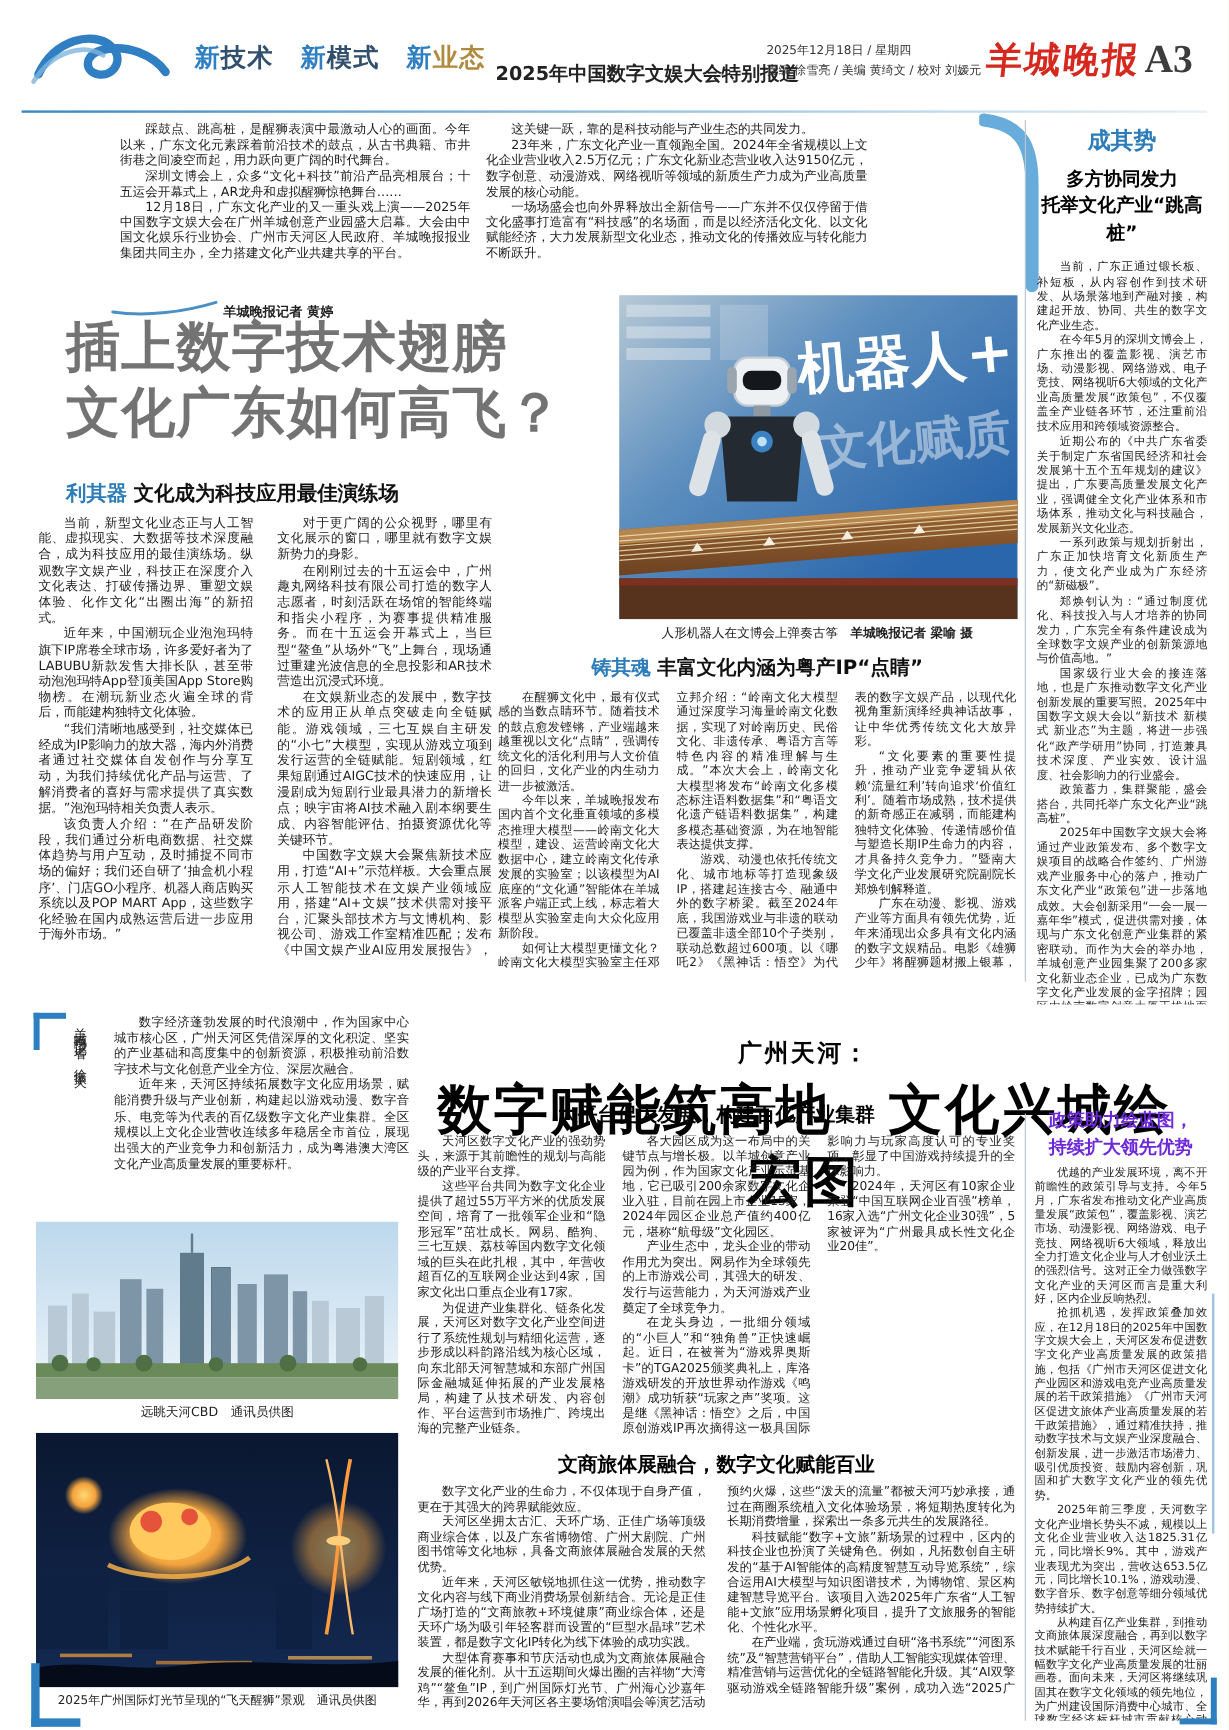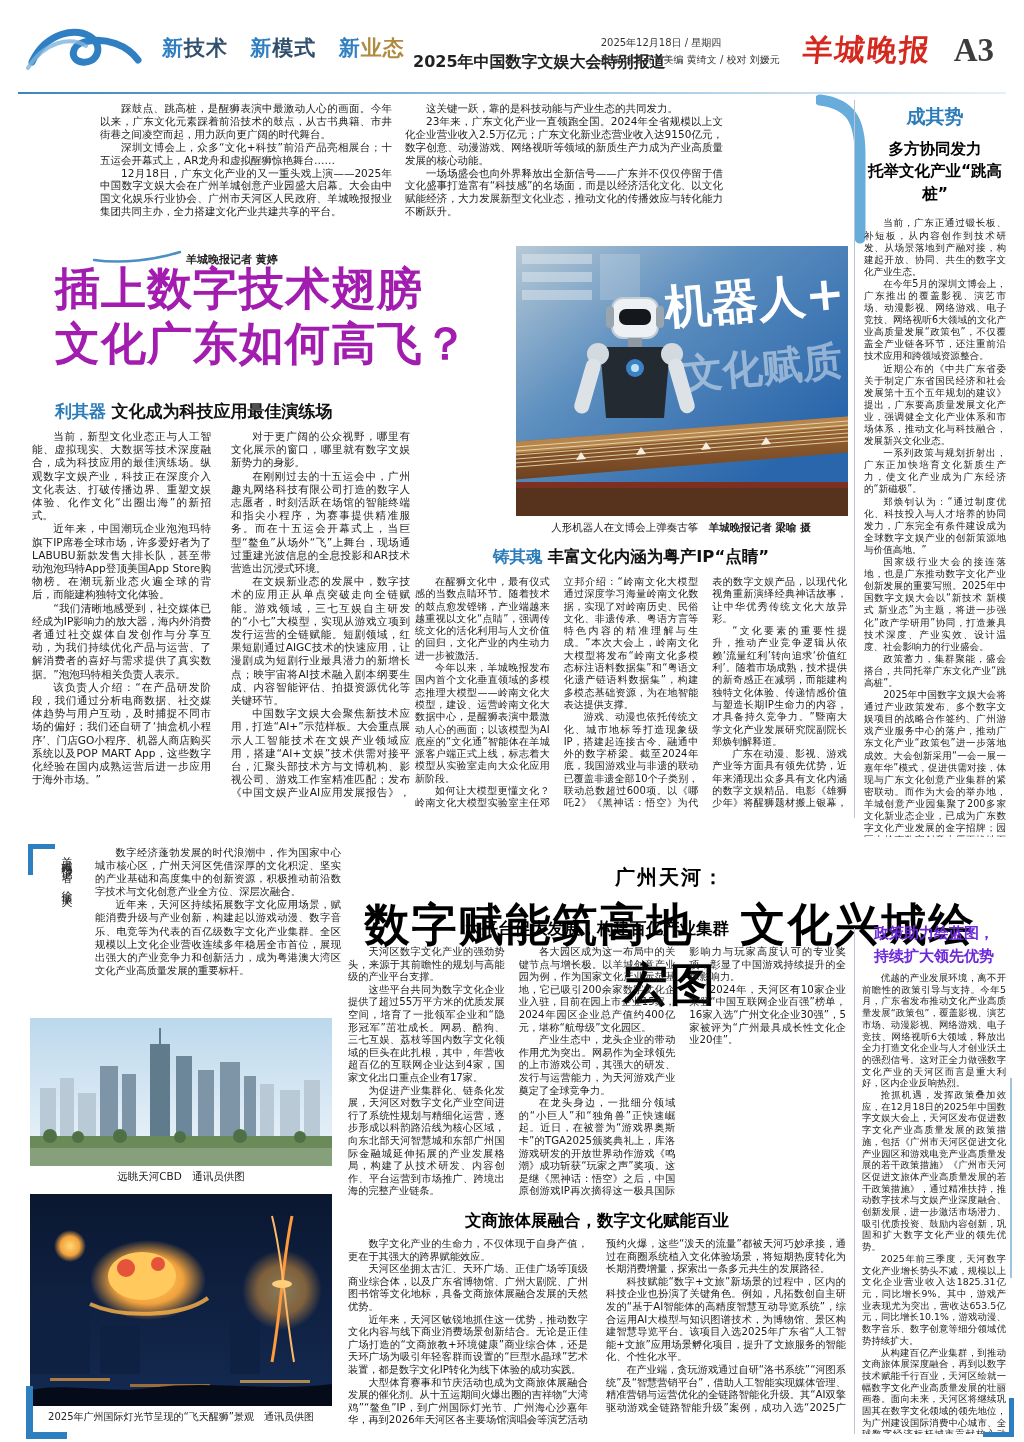--- a/index.html
+++ b/index.html
@@ -5,21 +5,21 @@
   html,body{margin:0;padding:0;background:#e8e8e4;}
   #page{position:relative;width:1024px;height:1442px;margin:0 auto;background:#ffffff;overflow:hidden;
         font-family:"DejaVu Sans","Liberation Sans",sans-serif;color:#1c1c1c;}
   
   .hdr-topics{position:absolute;left:162px;top:34px;font-size:21px;font-weight:900;letter-spacing:1px;white-space:nowrap;}
   .topic{margin-right:14px;}
   .t-accent{color:#2f7fc2;}
   .t-rest{color:#31506e;}
   .t-gold{color:#b08a3e;}
   .hdr-sub{position:absolute;left:413px;top:52px;font-size:16px;font-weight:700;color:#222;white-space:nowrap;}
-  .hdr-right{position:absolute;right:30px;top:30px;display:flex;align-items:center;gap:23px;justify-content:space-between;}
+  .hdr-right{position:absolute;right:30px;top:30px;display:flex;align-items:center;gap:4px;justify-content:space-between;}
   .hdr-dates{font-size:10px;line-height:1.7;color:#333;text-align:left;white-space:nowrap;}
   .masthead{color:#d5281e;font-size:30px;font-weight:900;font-family:"Liberation Serif","DejaVu Serif",serif;
             transform:skewX(-6deg);letter-spacing:2px;white-space:nowrap;}
   .pageno{font-size:33px;font-family:"Liberation Serif","DejaVu Serif",serif;color:#3c3c3c;font-weight:700;}
   .hdr-rule{position:absolute;left:18px;right:18px;top:92px;height:2px;
             background:linear-gradient(to right,#3c86c0,#9cc4e0 55%,#e6f0f8);}
   .logo-swoosh{position:absolute;left:26px;top:22px;}
   
   .news-body{text-align:justify;overflow:hidden;column-fill:auto;}
   .news-body p{margin:0;text-indent:2em;}
@@ -28,21 +28,21 @@
   .sec-tag{color:#2b7cb9;font-weight:900;font-family:"Liberation Serif","DejaVu Serif",serif;}
   .sec-sub{color:#111;font-weight:900;}
   .vrule{position:absolute;width:1px;background:#b9c6d2;}
   
   .a1-col1{position:absolute;left:100px;top:102px;width:292px;height:146px;font-size:10.5px;line-height:12.9px;}
   .a1-col2{position:absolute;left:405px;top:102px;width:318px;height:150px;font-size:10.5px;line-height:12.9px;}
   .a1-byline{position:absolute;left:186px;top:252px;}
   .byline-curve{position:absolute;left:92px;top:246px;}
   .deco-bracket{position:absolute;left:816px;top:94px;}
   .a1-headline{position:absolute;left:55px;top:262px;width:450px;font-size:45px;line-height:1.22;font-weight:900;
-               font-family:"Liberation Serif","DejaVu Serif",serif;color:#a21caf;letter-spacing:1px;}
+               font-family:"Liberation Serif","DejaVu Serif",serif;color:#737373;letter-spacing:1px;}
   .liqiqi-title{position:absolute;left:55px;top:400px;font-size:17px;white-space:nowrap;}
   .liqiqi-cols{position:absolute;left:32px;top:430px;width:378px;height:374px;column-count:2;column-gap:20px;
                font-size:10.6px;line-height:13.2px;}
   .robot-photo{position:absolute;left:516px;top:246px;width:332px;height:270px;box-shadow:0 0 0 1px #c8d4de inset;}
   .robot-caption{position:absolute;left:506px;top:521px;width:350px;font-size:10.5px;}
   .robot-caption b{font-weight:700;}
   .zhu-title{position:absolute;left:415px;top:546px;width:432px;text-align:center;font-size:16.5px;white-space:nowrap;}
   .zhu-cols{position:absolute;left:415px;top:576px;width:432px;height:240px;column-count:3;column-gap:14px;
             font-size:10px;line-height:12.3px;}
   .sidebar{position:absolute;left:864px;top:100px;width:142px;height:718px;}
@@ -206,21 +206,21 @@
       <p>在文娱新业态的发展中，数字技术的应用正从单点突破走向全链赋能。游戏领域，三七互娱自主研发的“小七”大模型，实现从游戏立项到发行运营的全链赋能。短剧领域，红果短剧通过AIGC技术的快速应用，让漫剧成为短剧行业最具潜力的新增长点；映宇宙将AI技术融入剧本纲要生成、内容智能评估、拍摄资源优化等关键环节。</p>
       <p>中国数字文娱大会聚焦新技术应用，打造“AI+”示范样板。大会重点展示人工智能技术在文娱产业领域应用，搭建“AI+文娱”技术供需对接平台，汇聚头部技术方与文博机构、影视公司、游戏工作室精准匹配；发布《中国文娱产业AI应用发展报告》，为“数字文娱+AI”融合发展提供行动指南。</p>
     </div>
 
   <div class="zhu-title">
     <span class="sec-tag">铸其魂</span>
     <span class="sec-sub">丰富文化内涵为粤产IP“点睛”</span>
   </div>
   <div class="zhu-cols news-body">
       <p>在醒狮文化中，最有仪式感的当数点睛环节。随着技术的鼓点愈发铿锵，产业端越来越重视以文化“点睛”，强调传统文化的活化利用与人文价值的回归，文化产业的内生动力进一步被激活。</p>
-      <p>今年以来，羊城晚报发布国内首个文化垂直领域的多模态推理大模型——岭南文化大模型，建设、运营岭南文化大数据中心，是醒狮表演中最激动人心的画面；以该模型为AI底座的“文化通”智能体在羊城派客户端正式上线，标志着大模型从实验室走向大众化应用新阶段。</p>
+      <p>今年以来，羊城晚报发布国内首个文化垂直领域的多模态推理大模型——岭南文化大模型，建设、运营岭南文化大数据中心，建立岭南文化传承发展的实验室；以该模型为AI底座的“文化通”智能体在羊城派客户端正式上线，标志着大模型从实验室走向大众化应用新阶段。</p>
       <p>如何让大模型更懂文化？岭南文化大模型实验室主任邓立邦介绍：“岭南文化大模型通过深度学习海量岭南文化数据，实现了对岭南历史、民俗文化、非遗传承、粤语方言等特色内容的精准理解与生成。”本次大会上，岭南文化大模型将发布“岭南文化多模态标注语料数据集”和“粤语文化遗产链语料数据集”，构建多模态基础资源，为在地智能表达提供支撑。</p>
       <p>游戏、动漫也依托传统文化、城市地标等打造现象级IP，搭建起连接古今、融通中外的数字桥梁。截至2024年底，我国游戏业与非遗的联动已覆盖非遗全部10个子类别，联动总数超过600项。以《哪吒2》《黑神话：悟空》为代表的数字文娱产品，以现代化视角重新演绎经典神话故事，让中华优秀传统文化大放异彩。</p>
       <p>“文化要素的重要性提升，推动产业竞争逻辑从依赖‘流量红利’转向追求‘价值红利’。随着市场成熟，技术提供的新奇感正在减弱，而能建构独特文化体验、传递情感价值与塑造长期IP生命力的内容，才具备持久竞争力。”暨南大学文化产业发展研究院副院长郑焕钊解释道。</p>
       <p>广东在动漫、影视、游戏产业等方面具有领先优势，近年来涌现出众多具有文化内涵的数字文娱精品。电影《雄狮少年》将醒狮题材搬上银幕，既呼应了动画电影的国风热，又为传承岭南文化探索出新路径；由广州美术学院毕业设计作品孵化而来的电影《落凡尘》以经典文化为骨、当代创新为魂，通过融入28星宿等传统文化符号讲述中国故事，续写牛郎织女后人的奇幻冒险新篇章。</p>
     </div>
 
   <div class="vrule" style="left:854px;top:100px;height:718px;"></div>
   <div class="sidebar">
     <div class="sb-tag sec-tag">成其势</div>
     <div class="sb-headline">

